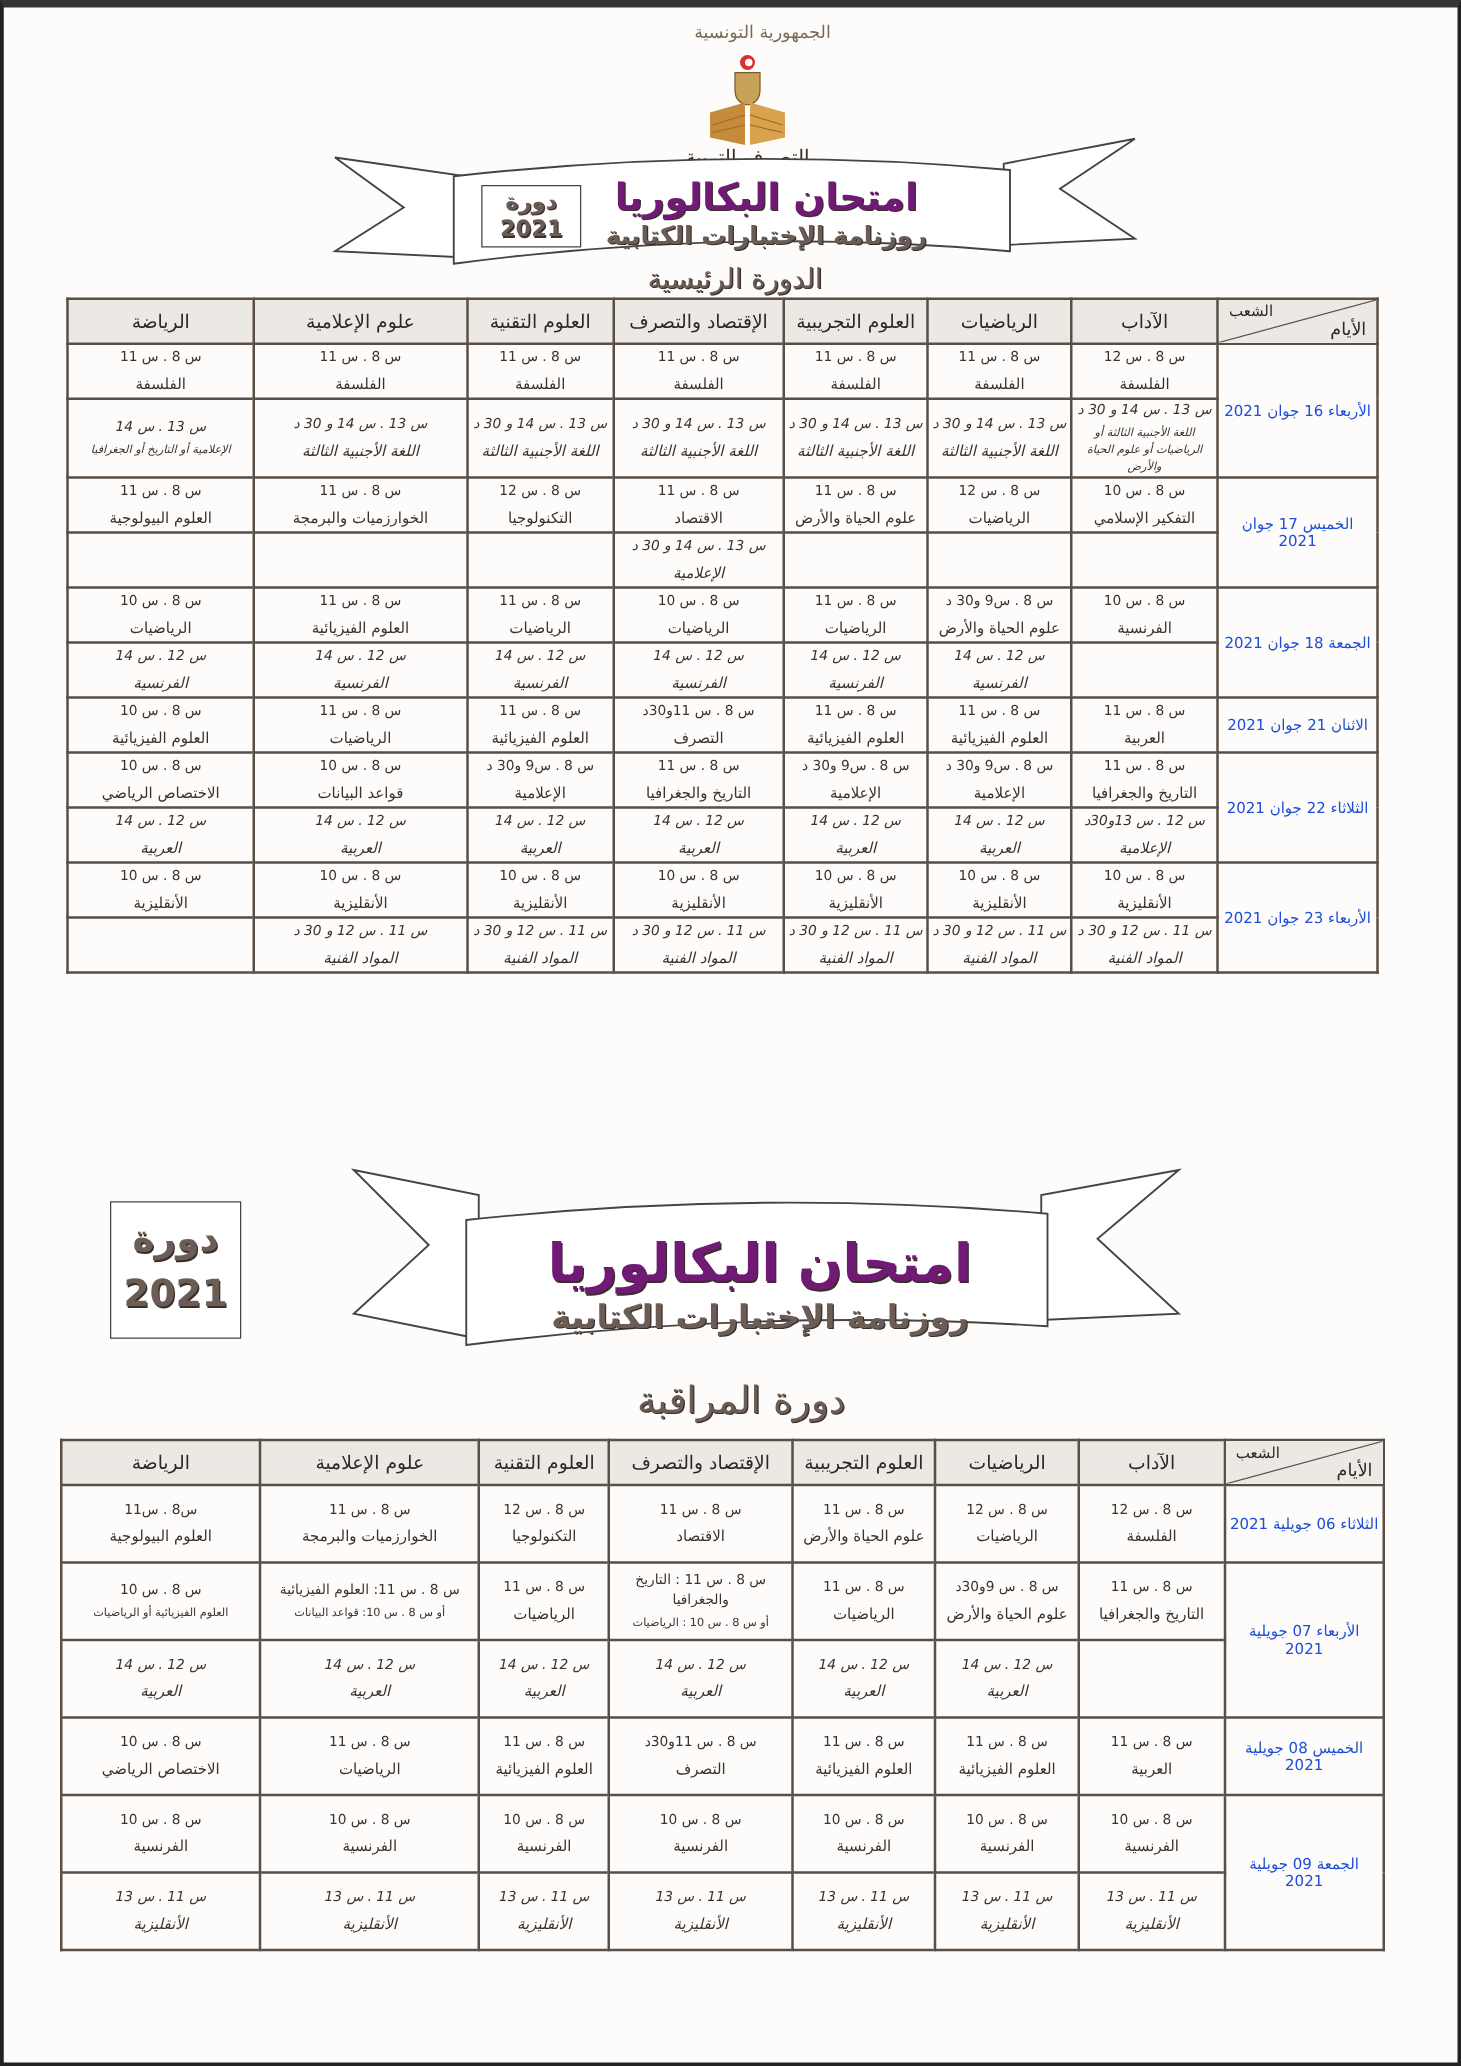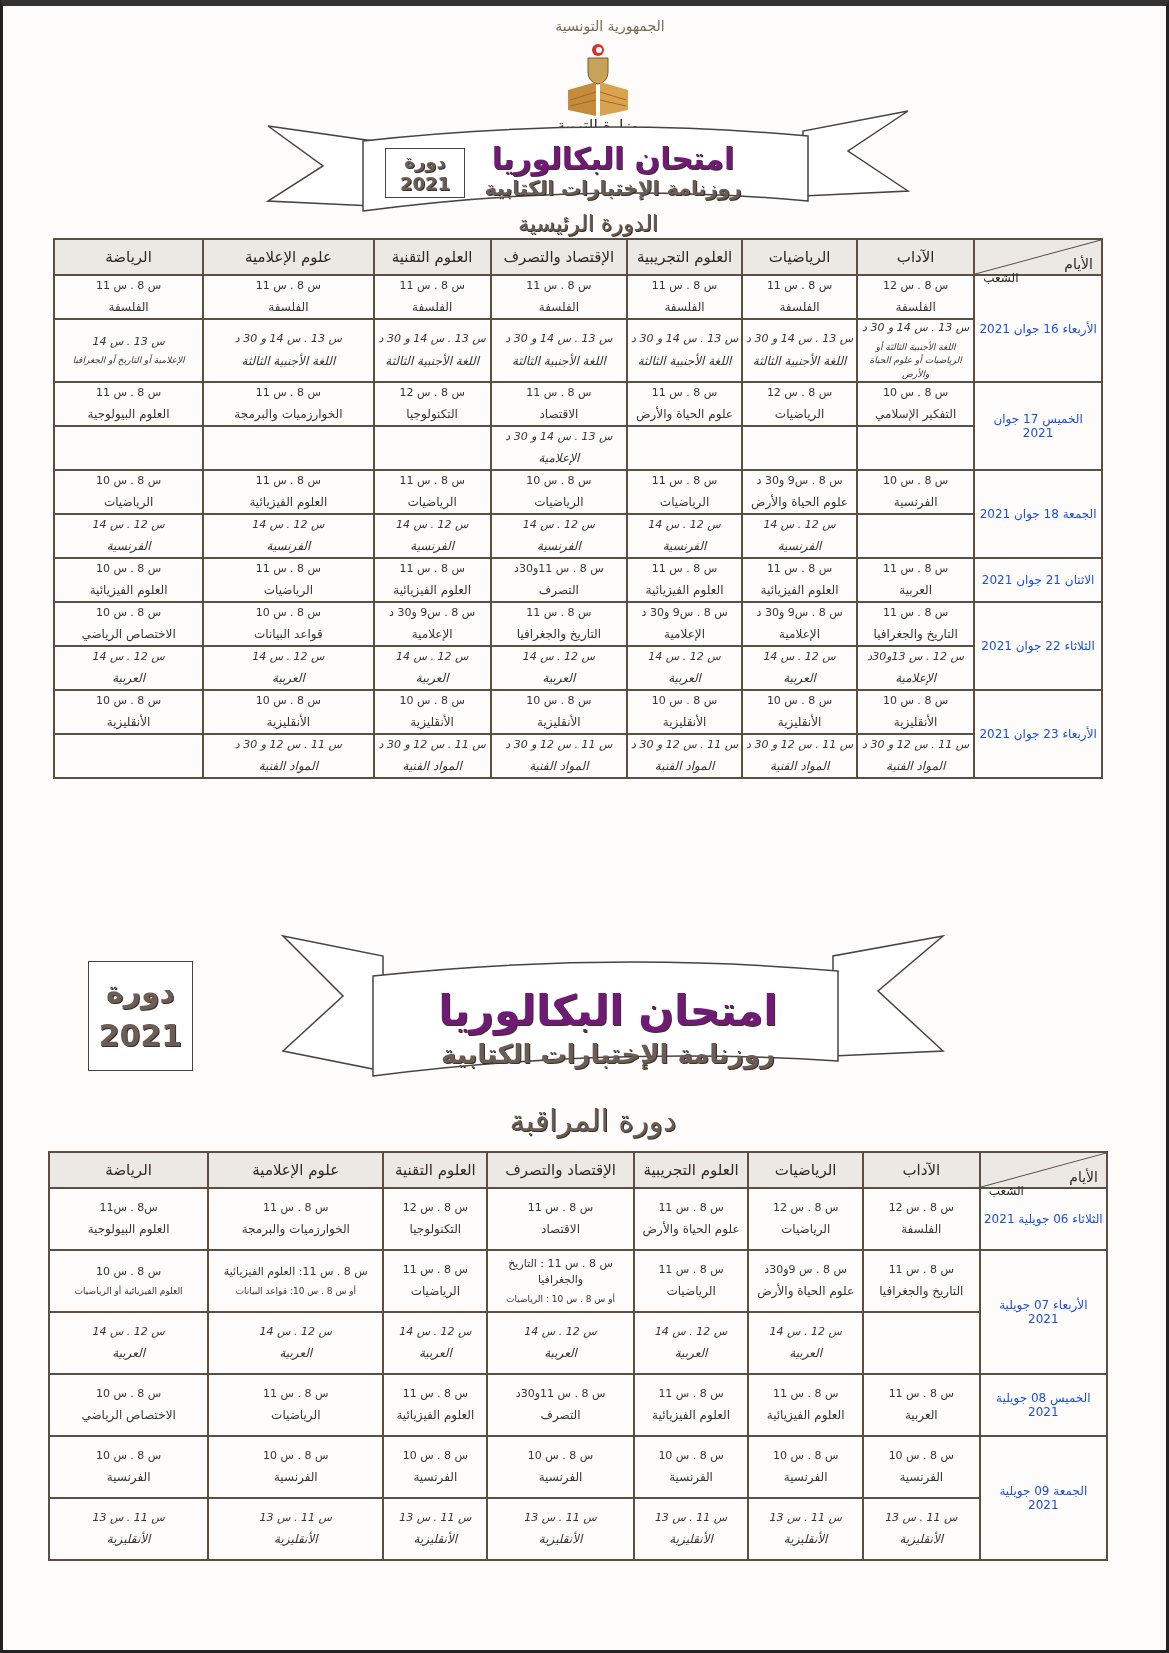--- a/index.html
+++ b/index.html
@@ -11,21 +11,21 @@
   .banner { position: absolute; }
   .banner svg { position: absolute; left: 0; top: 0; }
   .banner .title { position: absolute; font-weight: bold; color: #701a75; text-shadow: 1px 1px 0 #3a302a; letter-spacing: 1px; }
   .banner .subtitle { position: absolute; font-weight: bold; color: #6b5d55; text-shadow: 1px 1px 0 #3a302a; }
   .session-box { position: absolute; border: 1.5px solid #444; background: #fff; text-align: center; font-weight: bold; color: #6b5d55; text-shadow: 1px 1px 0 #3a302a; }
   .session-name { position: absolute; font-weight: normal; color: #6b5d55; text-shadow: 1px 1px 0 #3a302a; text-align: center; }
   table.sched { position: absolute; border-collapse: collapse; direction: rtl; table-layout: fixed; }
   table.sched td, table.sched th { border: 2.5px solid #5a4e45; text-align: center; vertical-align: middle; padding: 0 2px; font-weight: normal; }
   table.sched th { background: #ece9e4; font-size: 15px; height: 36px; color: #2e2724; }
   table.sched th.corner { position: relative; text-align: right; font-size: 12px; }
-  th.corner .c-top { position: absolute; top: 2px; left: 8px; font-size: 12px; margin-top: 29px; }
+  th.corner .c-top { position: absolute; top: 2px; left: 8px; font-size: 12px; }
   th.corner .c-bot { position: absolute; bottom: 2px; right: 8px; font-size: 14px; margin-top: 23px; }
   th.corner svg { position: absolute; left: 0; top: 0; width: 100%; height: 100%; }
   td.day { font-size: 12px; color: #1d4ed8; }
   td.slot { font-size: 11px; line-height: 1.5; }
   td.slot .time { display: block; font-size: 11px; }
   td.slot .subj { display: block; font-size: 12px; margin-top: 4px; }
   td.slot .subj.small { font-size: 9px; }
   td.dash-top { border-top: 1.5px dashed #5a4e45; font-style: italic; }
   td.dash-bot { border-bottom: 1.5px dashed #5a4e45; }
 </style>
@@ -38,21 +38,21 @@
   <div class="crest">
     <svg width="80" height="80" viewBox="0 0 80 80">
       <circle cx="40" cy="10" r="6" fill="#d9302c"></circle>
       <circle cx="41" cy="10" r="3" fill="#fff"></circle>
       <path d="M30 18 h20 v14 q0 10 -10 12 q-10 -2 -10 -12z" fill="#c9a25a" stroke="#7a5a2a"></path>
       <path d="M10 50 L38 42 L38 76 L10 70z" fill="#c48b3c"></path>
       <path d="M70 50 L42 42 L42 76 L70 70z" fill="#d8a24e"></path>
       <path d="M12 60 L38 52 M12 66 L38 60 M68 60 L42 52 M68 66 L42 60" stroke="#a06a20" stroke-width="1"></path>
     </svg>
   </div>
-  <div class="ministry">وزارة التربية</div>
+  <div class="ministry">التصرف التربية</div>
 
   <div class="banner" style="left:260px; top:100px; width:650px; height:110px;">
     <svg width="650" height="110" viewBox="0 0 650 110">
       <path d="M5 20 L110 35 L110 100 L5 95 L60 60z" fill="#fff" stroke="#444" stroke-width="1.5"></path>
       <path d="M645 5 L540 25 L540 90 L645 85 L585 45z" fill="#fff" stroke="#444" stroke-width="1.5"></path>
       <path d="M100 35 Q325 10 545 30 L545 95 Q325 75 100 105z" fill="#fff" stroke="#444" stroke-width="1.5"></path>
     </svg>
     <div class="title" style="left:200px; top:35px; width:300px; text-align:center; font-size:30px;">امتحان البكالوريا</div>
     <div class="subtitle" style="left:220px; top:70px; width:260px; text-align:center; font-size:20px;">روزنامة الإختبارات الكتابية</div>
   </div>

